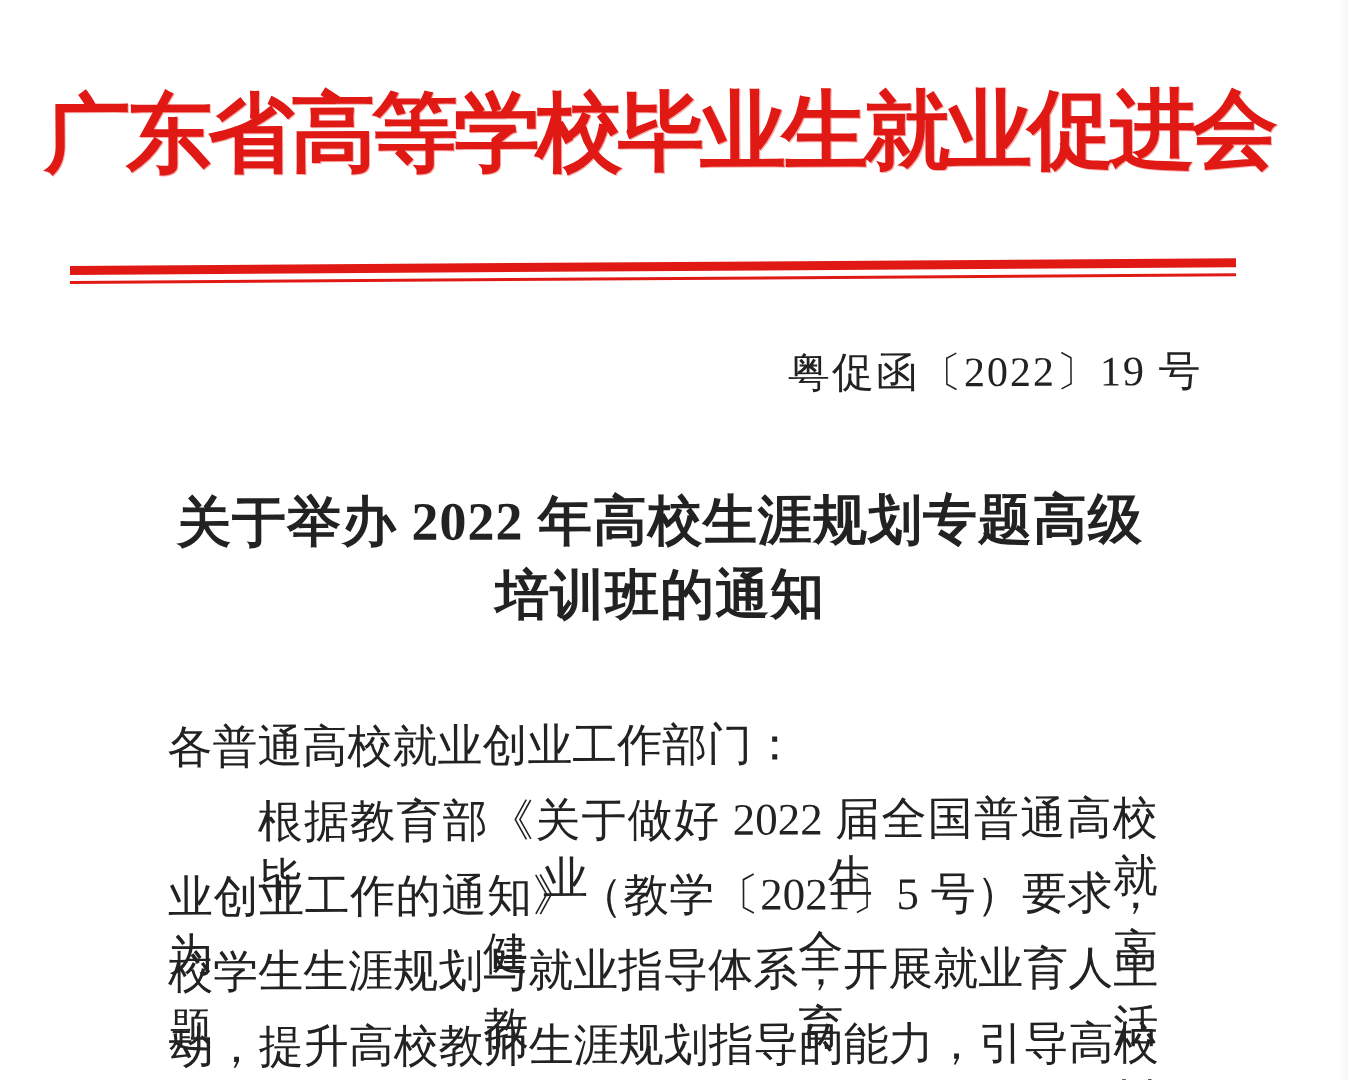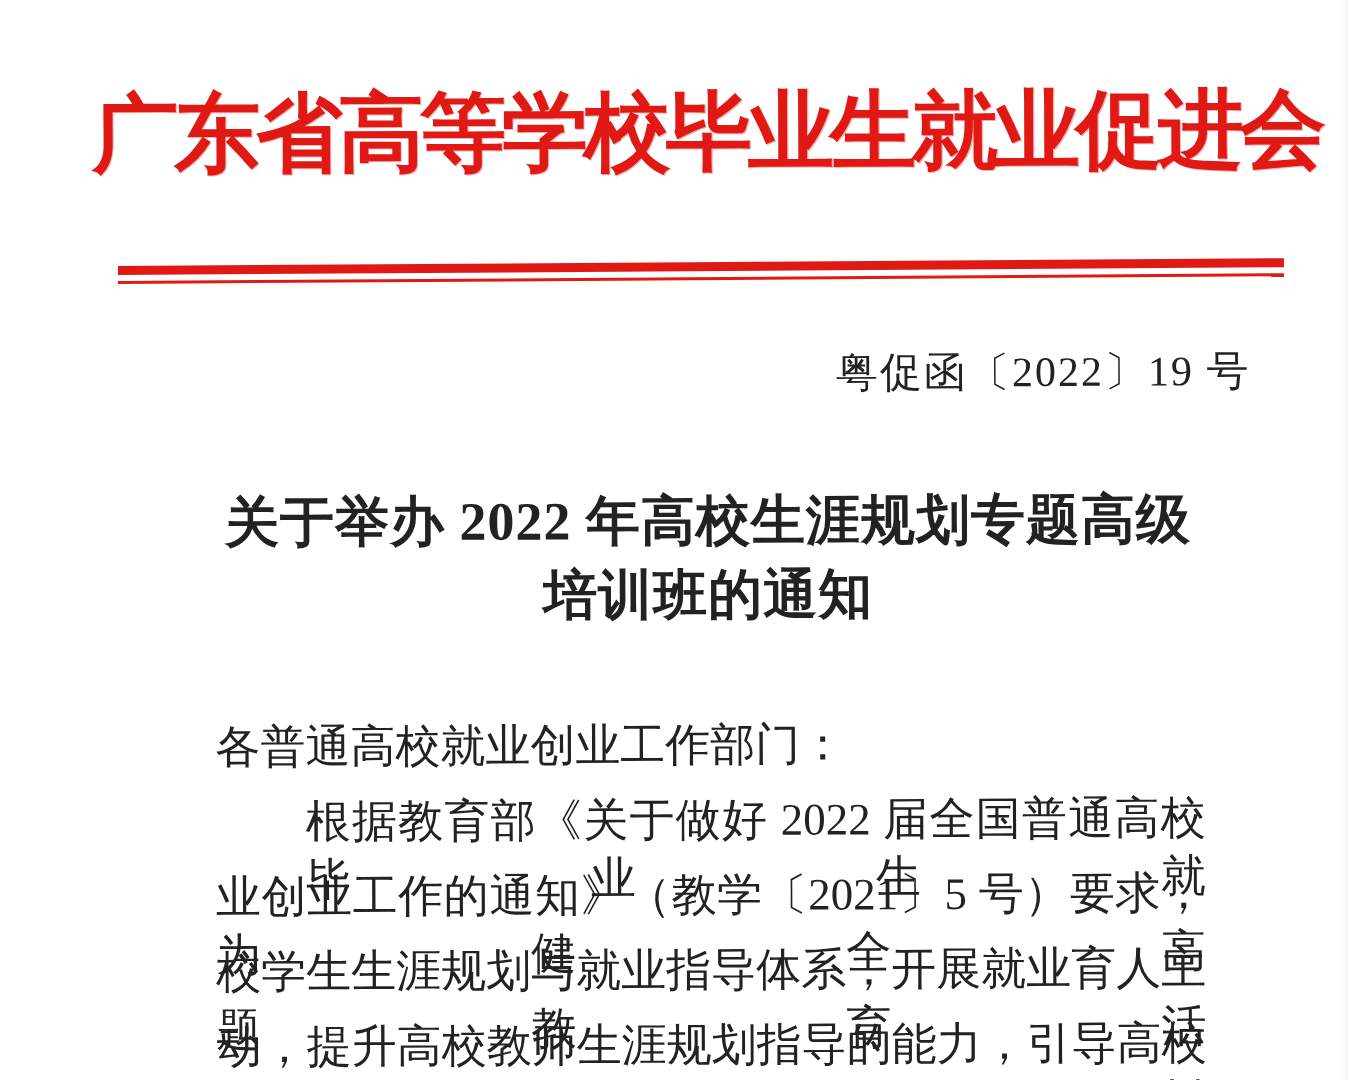--- a/index.html
+++ b/index.html
@@ -12,21 +12,20 @@
     width:1348px;height:1080px;
     background:var(--paper);
     font-family:"Liberation Serif","DejaVu Serif",serif;
     color:var(--ink);
     overflow:hidden;
     position:relative;
   }
   .page{
     position:absolute;inset:0;
     background:var(--paper);
-    margin-left:48px;
   }
   
   .page::after{
     content:"";
     position:absolute;top:0;right:0;width:10px;height:100%;
     background:linear-gradient(to right,rgba(0,0,0,0),rgba(0,0,0,0.04));
     pointer-events:none;
   }
   .org-name{
     position:absolute;

